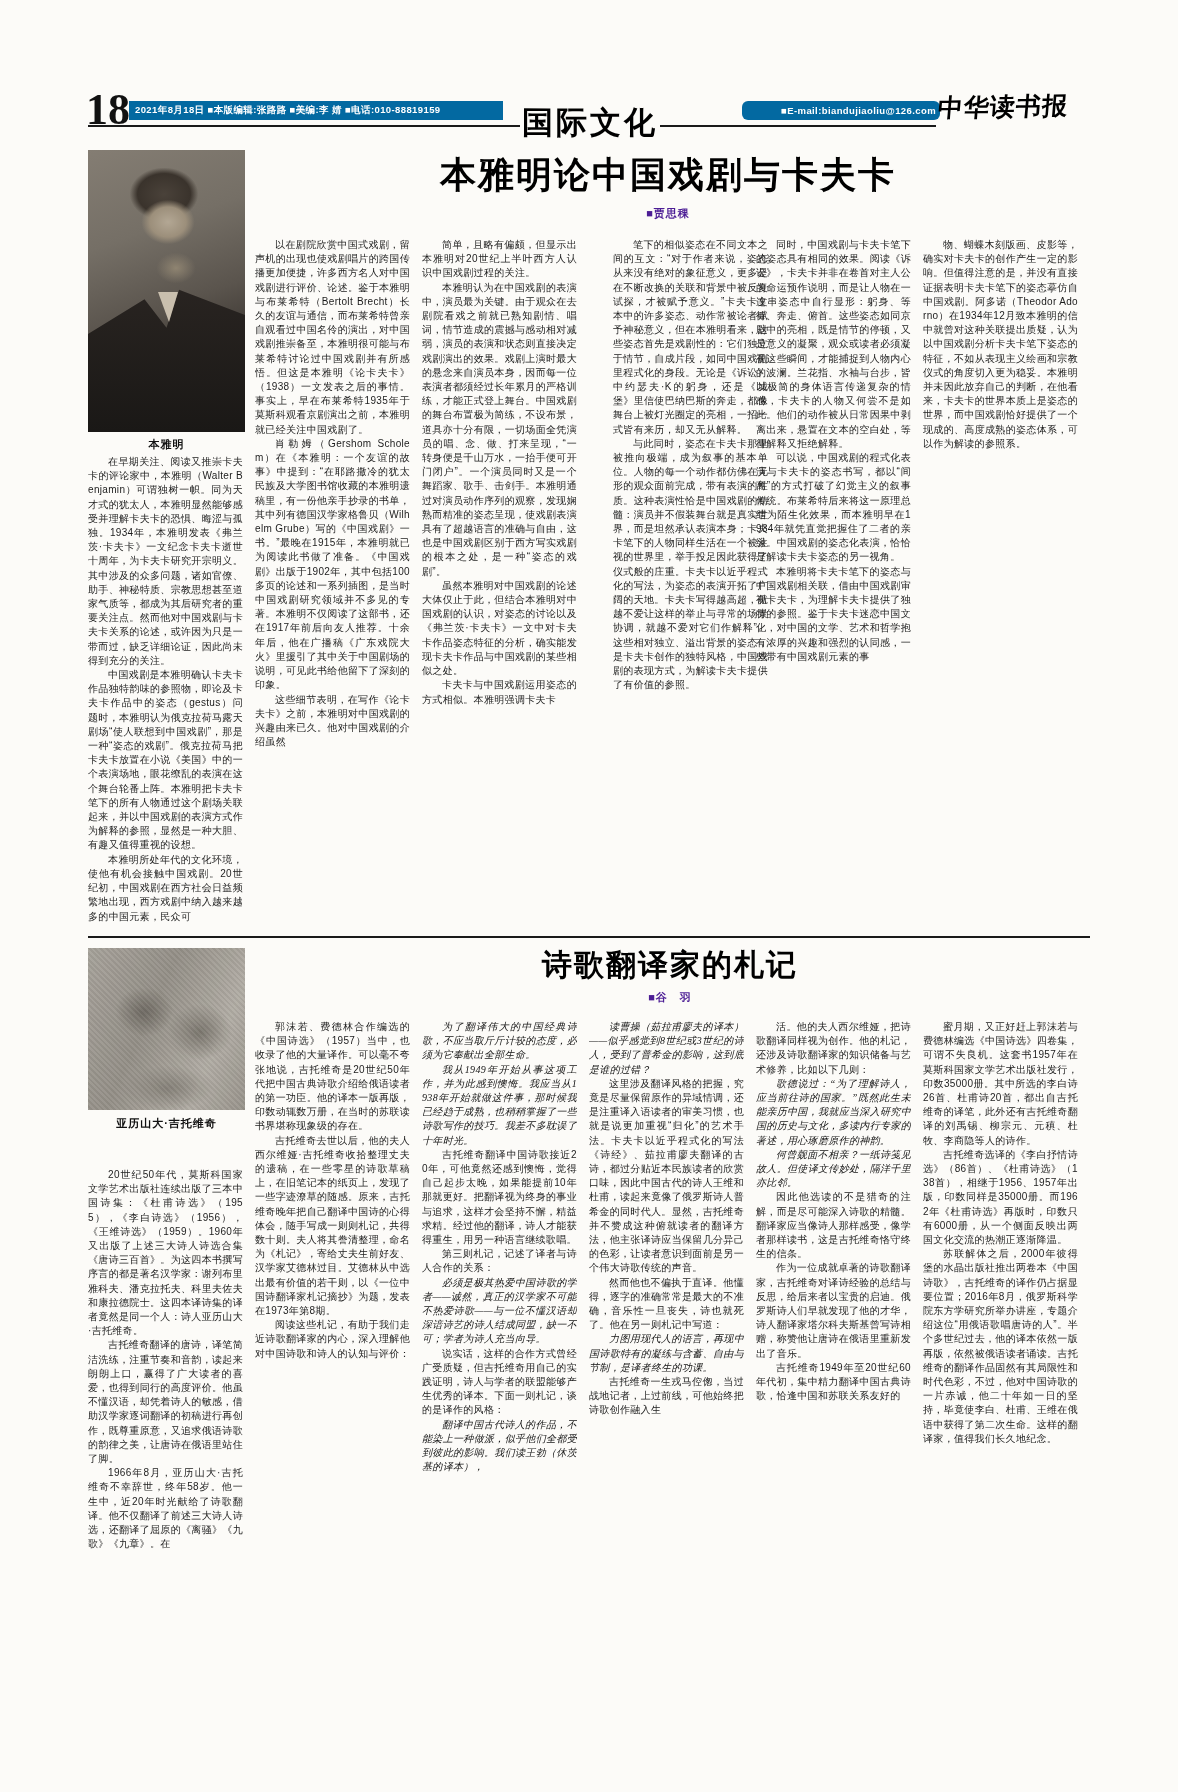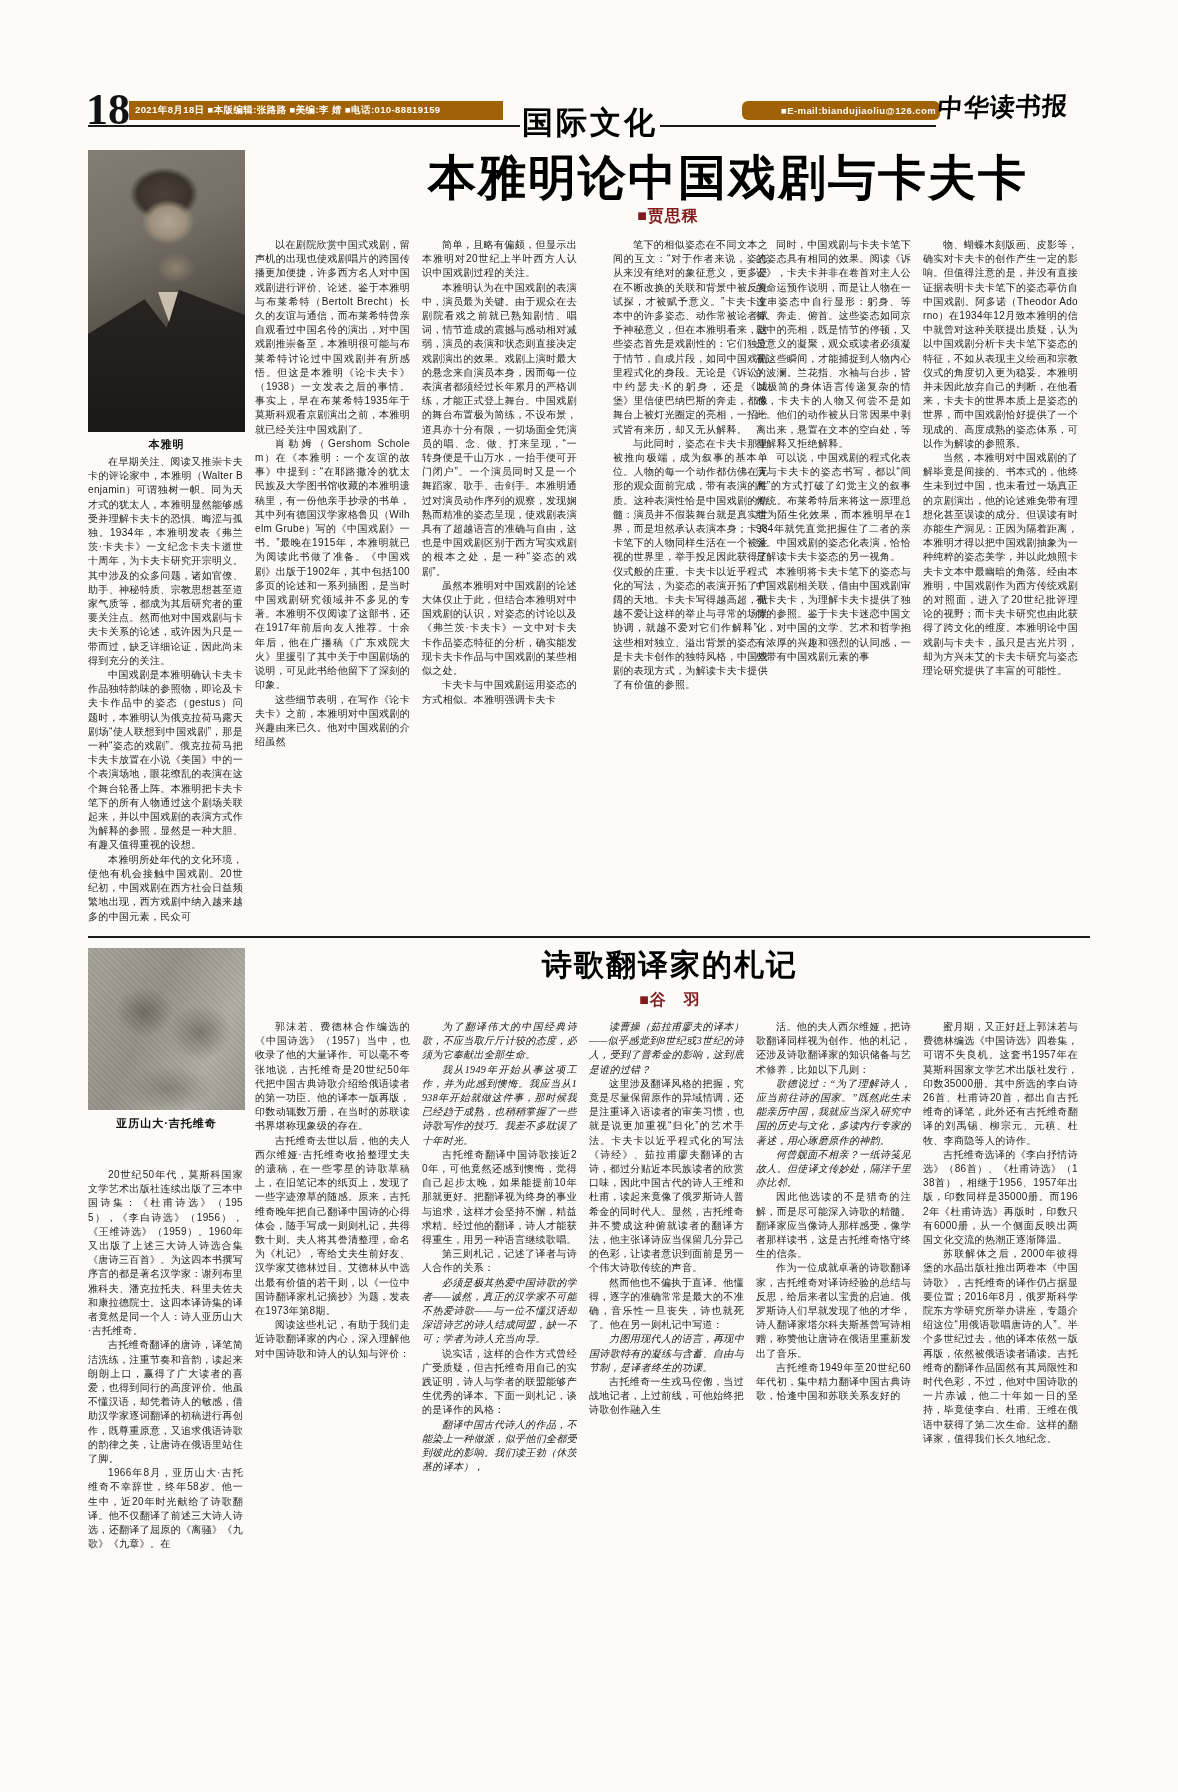--- a/index.html
+++ b/index.html
@@ -10,21 +10,21 @@
     color:#1b1b1b;
     overflow:hidden;
   }
   
   .pagenum{
     position:absolute;left:86px;top:88px;width:44px;
     font-family:"Liberation Serif",serif;font-weight:bold;font-size:44px;line-height:44px;
     color:#111;
   }
   .gray-bar{
-    position:absolute;top:101px;height:19px;background:#a16207;
+    position:absolute;top:101px;height:19px;background:#0369a1;
     display:flex;align-items:center;
   }
   .bar-left{left:129px;width:368px;padding-left:6px;}
   .bar-right{left:742px;width:194px;justify-content:flex-end;padding-right:4px;border-radius:6px;}
   .gray-bar span{
     color:#fff;font-size:9.5px;font-weight:bold;letter-spacing:0.4px;white-space:nowrap;
   }
   .section-title{
     position:absolute;left:522px;top:94px;width:145px;
     font-family:"Liberation Serif",serif;font-weight:bold;font-size:31px;line-height:34px;
@@ -37,29 +37,29 @@
   }
   .header-rule{position:absolute;top:125px;height:1.6px;background:#1a1a1a;}
   .rule-left{left:88px;width:432px;}
   .rule-right{left:660px;width:276px;}
 
   
   .headline-block{position:absolute;text-align:center;}
   .hb1{left:428px;top:156px;width:480px;}
   .hb2{left:478px;top:946px;width:384px;}
   .headline1{
-    font-family:Liberation Sans, sans-serif;font-weight:900;font-size:48px;line-height:44px;
+    font-family:Liberation Mono, monospace;font-weight:900;font-size:36px;line-height:44px;
     letter-spacing:2px;color:#000;margin:0;white-space:nowrap;
   }
   .headline2{
     font-family:"Liberation Serif",serif;font-weight:900;font-size:30px;line-height:38px;
     letter-spacing:2px;color:#000;margin:0;white-space:nowrap;
   }
   .byline{
-    font-size:16px;font-weight:bold;color:#7f1d1d;margin-top:6px;letter-spacing:1px;
+    font-size:11px;font-weight:bold;color:#4c1d95;margin-top:6px;letter-spacing:1px;
   }
   
   .photo{position:absolute;overflow:hidden;}
   .photo1{
     left:88px;top:150px;width:157px;height:282px;
     background:
       radial-gradient(ellipse 36px 30px at 80px 72px, #b3a794 0%, #9c8f7b 50%, rgba(105,96,82,0) 74%),
       radial-gradient(ellipse 44px 34px at 76px 44px, #4a423a 0%, #3a332c 60%, rgba(0,0,0,0) 78%),
       radial-gradient(ellipse 28px 22px at 88px 118px, #8f8471 0%, rgba(0,0,0,0) 70%),
       linear-gradient(160deg,#847d73 0%,#756f66 30%,#5a544d 55%,#332e2a 78%,#221f1c 100%);
@@ -150,21 +150,20 @@
       <p>笔下的相似姿态在不同文本之间的互文：“对于作者来说，姿态从来没有绝对的象征意义，更多是在不断改换的关联和背景中被反复试探，才被赋予意义。”卡夫卡文本中的许多姿态、动作常被论者赋予神秘意义，但在本雅明看来，这些姿态首先是戏剧性的：它们独立于情节，自成片段，如同中国戏剧里程式化的身段。无论是《诉讼》中约瑟夫·K的躬身，还是《城堡》里信使巴纳巴斯的奔走，都像舞台上被灯光圈定的亮相，一招一式皆有来历，却又无从解释。</p>
       <p>与此同时，姿态在卡夫卡那里被推向极端，成为叙事的基本单位。人物的每一个动作都仿佛在无形的观众面前完成，带有表演的性质。这种表演性恰是中国戏剧的精髓：演员并不假装舞台就是真实世界，而是坦然承认表演本身；卡夫卡笔下的人物同样生活在一个被注视的世界里，举手投足因此获得了仪式般的庄重。卡夫卡以近乎程式化的写法，为姿态的表演开拓了广阔的天地。卡夫卡写得越高超，就越不爱让这样的举止与寻常的场景协调，就越不爱对它们作解释”。这些相对独立、溢出背景的姿态，是卡夫卡创作的独特风格，中国戏剧的表现方式，为解读卡夫卡提供了有价值的参照。</p>
     </div>
     <div class="col" style="left: 756px; top: 238px; width: 155px; height: 690px;">
       <p>同时，中国戏剧与卡夫卡笔下的姿态具有相同的效果。阅读《诉讼》，卡夫卡并非在卷首对主人公的命运预作说明，而是让人物在一连串姿态中自行显形：躬身、等待、奔走、俯首。这些姿态如同京剧中的亮相，既是情节的停顿，又是意义的凝聚，观众或读者必须凝视这些瞬间，才能捕捉到人物内心的波澜。兰花指、水袖与台步，皆以极简的身体语言传递复杂的情感，卡夫卡的人物又何尝不是如此。他们的动作被从日常因果中剥离出来，悬置在文本的空白处，等待解释又拒绝解释。</p>
       <p>可以说，中国戏剧的程式化表演与卡夫卡的姿态书写，都以“间离”的方式打破了幻觉主义的叙事传统。布莱希特后来将这一原理总结为陌生化效果，而本雅明早在1934年就凭直觉把握住了二者的亲缘。中国戏剧的姿态化表演，恰恰是解读卡夫卡姿态的另一视角。</p>
       <p>本雅明将卡夫卡笔下的姿态与中国戏剧相关联，借由中国戏剧审视卡夫卡，为理解卡夫卡提供了独特的参照。鉴于卡夫卡迷恋中国文化，对中国的文学、艺术和哲学抱有浓厚的兴趣和强烈的认同感，一些带有中国戏剧元素的事</p>
     </div>
     <div class="col" style="left: 923px; top: 238px; width: 155px; height: 690px;">
       <p>物、蝴蝶木刻版画、皮影等，确实对卡夫卡的创作产生一定的影响。但值得注意的是，并没有直接证据表明卡夫卡笔下的姿态摹仿自中国戏剧。阿多诺（Theodor Adorno）在1934年12月致本雅明的信中就曾对这种关联提出质疑，认为以中国戏剧分析卡夫卡笔下姿态的特征，不如从表现主义绘画和宗教仪式的角度切入更为稳妥。本雅明并未因此放弃自己的判断，在他看来，卡夫卡的世界本质上是姿态的世界，而中国戏剧恰好提供了一个现成的、高度成熟的姿态体系，可以作为解读的参照系。</p>
-      <p>当然，本雅明对中国戏剧的了解毕竟是间接的、书本式的，他终生未到过中国，也未看过一场真正的京剧演出，他的论述难免带有理想化甚至误读的成分。但误读有时亦能生产洞见：正因为隔着距离，本雅明才得以把中国戏剧抽象为一种纯粹的姿态美学，并以此烛照卡夫卡文本中最幽暗的角落。经由本雅明，中国戏剧作为西方传统戏剧的对照面，进入了20世纪批评理论的视野；而卡夫卡研究也由此获得了跨文化的维度。本雅明论中国戏剧与卡夫卡，虽只是吉光片羽，却为方兴未艾的卡夫卡研究与姿态理论研究提供了丰富的可能性。</p>
     </div>
   </div>
 
 <div class="article-divider"></div>
 
 <div class="headline-block hb2">
   <h1 class="headline2">诗歌翻译家的札记</h1>
   <div class="byline">■谷　羽</div>
 </div>
 <div class="photo photo2"></div>

